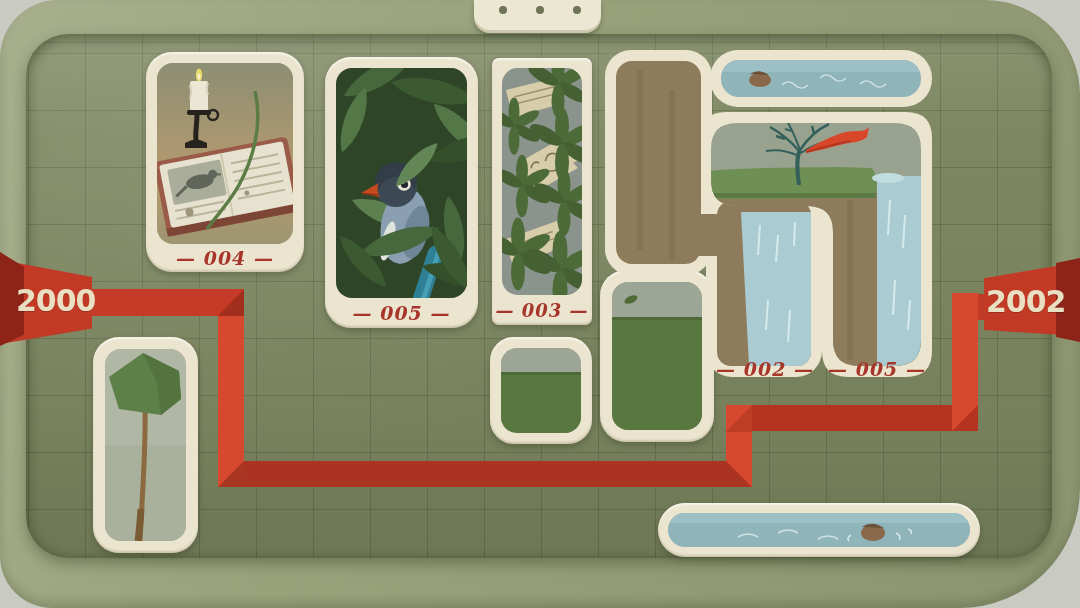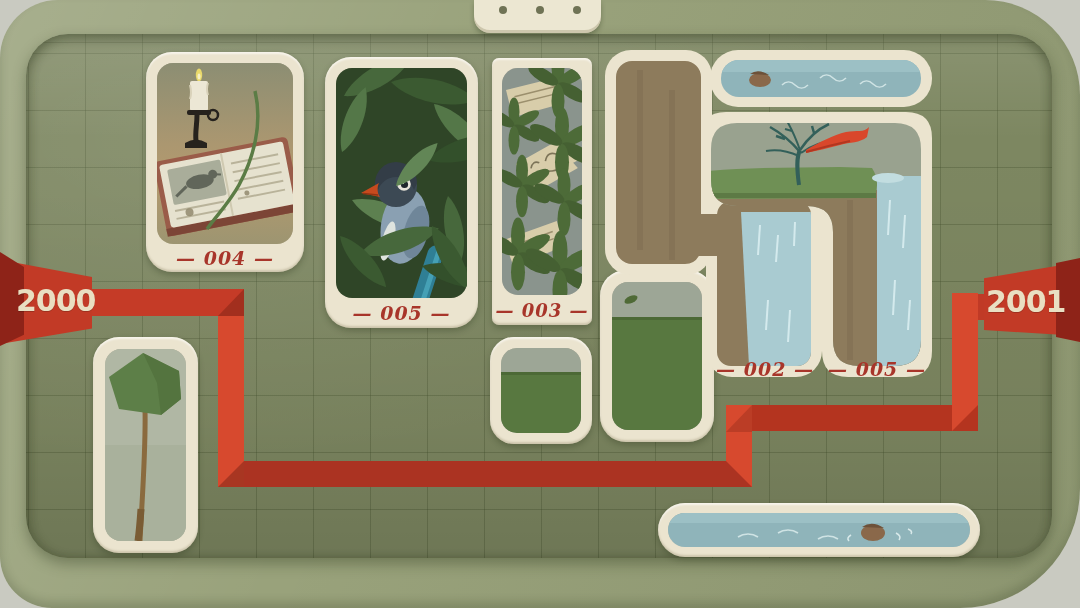--- a/index.html
+++ b/index.html
@@ -94,21 +94,21 @@
 <div class="rib" style="left:978px;top:294px;width:8px;height:26px;background:#c03a26;"></div>
 
 <div class="banner" style="left:0;top:252px;width:94px;height:94px;">
   <div style="position:absolute;left:0;top:6px;width:92px;height:86px;background:#c23a26;clip-path:polygon(0 2%,100% 22%,100% 82%,0 100%);"></div>
   <div style="position:absolute;left:0;top:0;width:24px;height:94px;background:#8e2318;clip-path:polygon(0 0,100% 16%,100% 88%,0 100%);"></div>
   <div class="yr" style="left:16px;top:31px;width:74px;">2000</div>
 </div>
 <div class="banner" style="left:984px;top:256px;width:96px;height:88px;">
   <div style="position:absolute;left:0;top:6px;width:96px;height:74px;background:#c23a26;clip-path:polygon(0 22%,100% 0,100% 100%,0 92%);"></div>
   <div style="position:absolute;left:72px;top:2px;width:24px;height:84px;background:#8e2318;clip-path:polygon(0 6%,100% 0,100% 100%,0 94%);"></div>
-  <div class="yr" style="left:2px;top:28px;width:74px;">2001</div>
+  <div class="yr" style="left:2px;top:28px;width:74px;">2002</div>
 </div>
 
 <div class="notch">
   <span class="dot" style="left:25px;"></span>
   <span class="dot" style="left:62px;"></span>
   <span class="dot" style="left:99px;"></span>
 </div>
 
 <div class="tile" style="left:146px;top:52px;width:158px;height:220px;border-radius:26px;">
   <div class="tile-inner" style="inset:11px 11px 28px 11px;">

